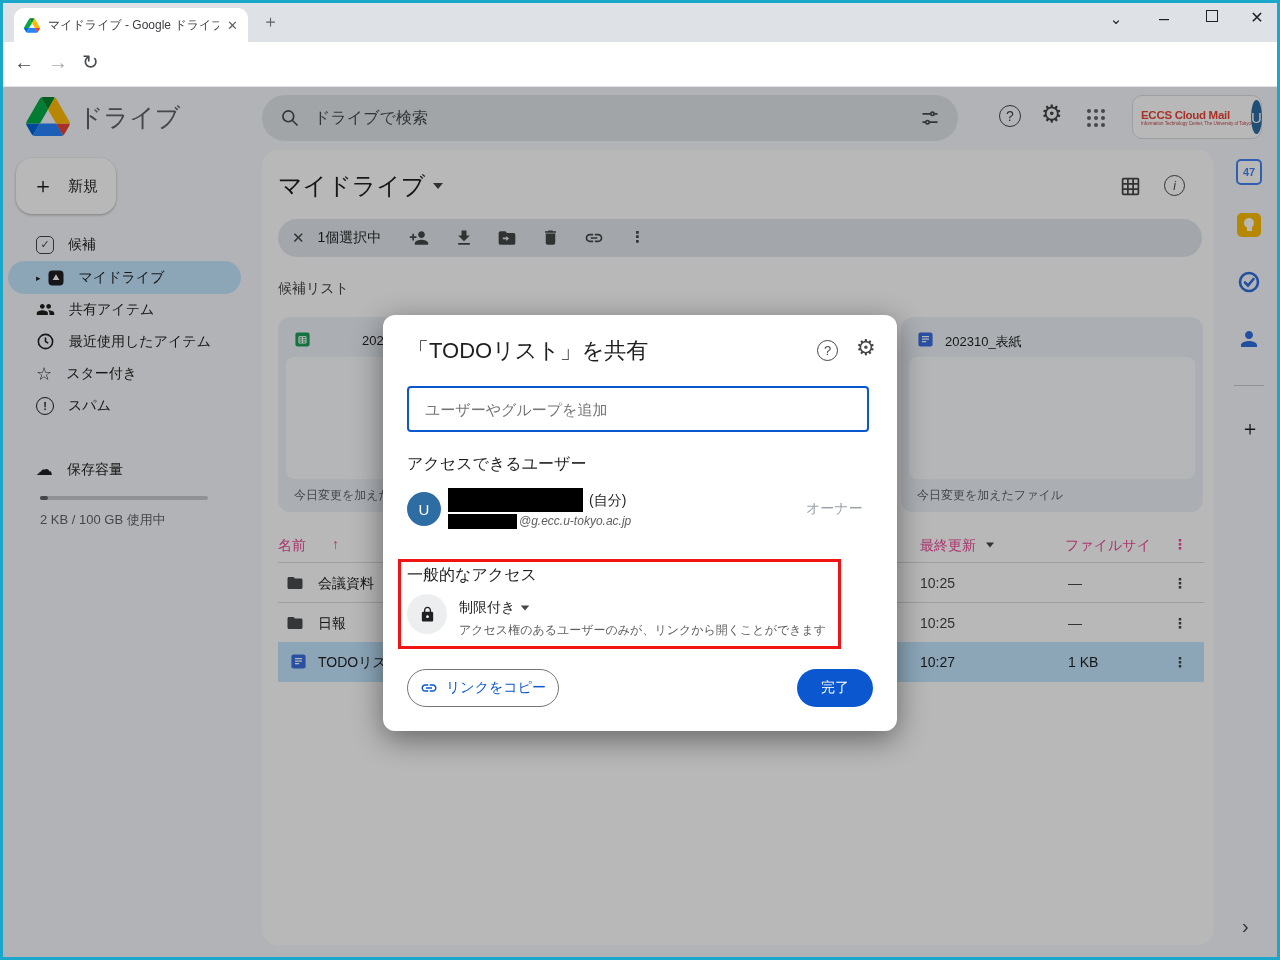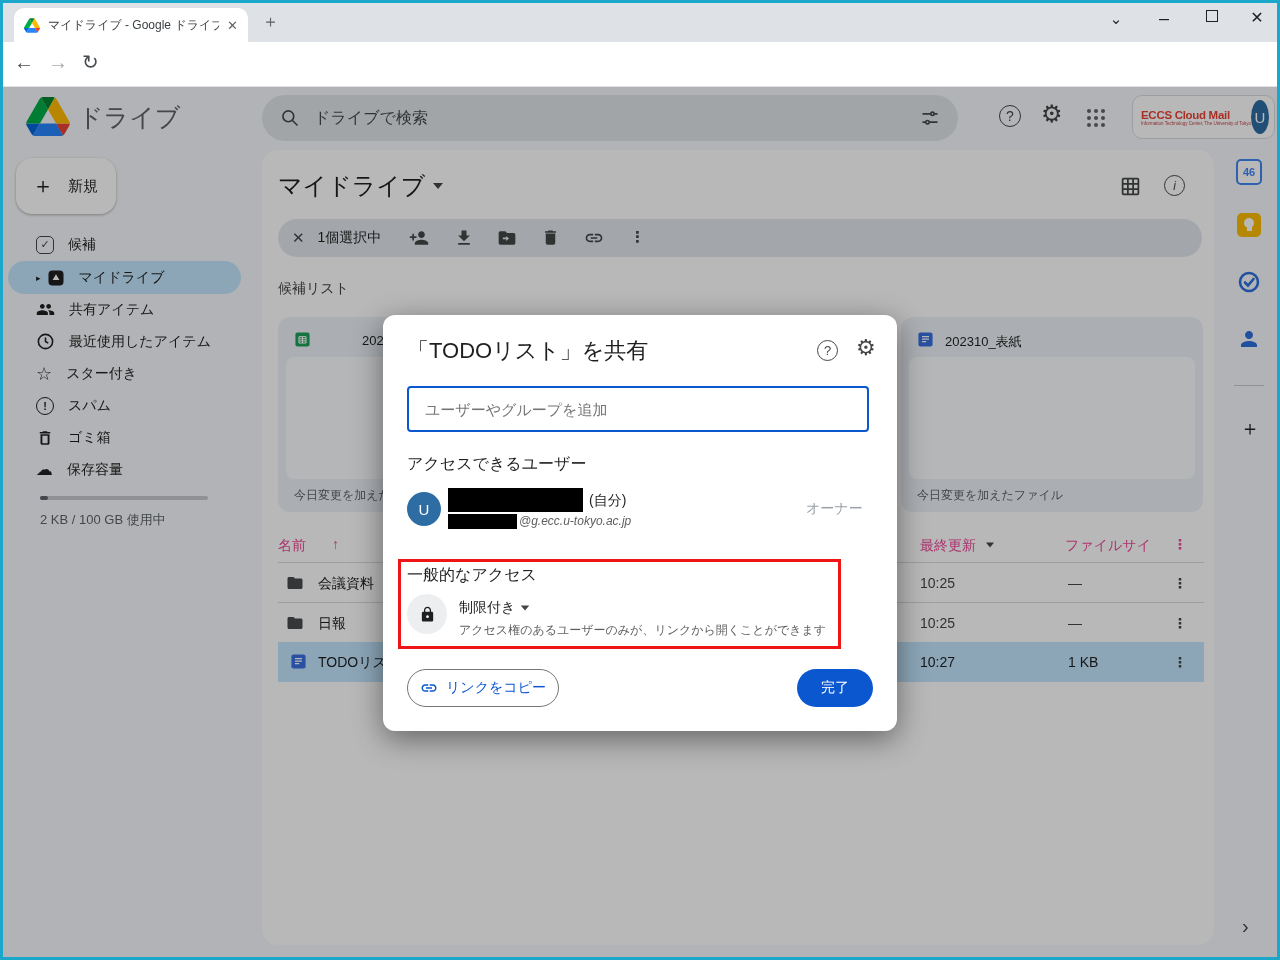--- a/index.html
+++ b/index.html
@@ -15,21 +15,21 @@
   .winctl{font-size:15px;color:#202124;text-align:center;width:24px;}
   .toolbar{left:0;top:42px;width:1280px;height:45px;background:#fff;border-bottom:1px solid #e1e3e6;}
   .urlbar{left:114px;top:50px;width:956px;height:29px;border-radius:15px;background:#f1f3f4;display:flex;align-items:center;padding:0 14px;gap:10px;}
   .url-text{font-size:14px;color:#202124;}
   .avatar{border-radius:50%;background:#2d6da3;color:#fff;display:flex;align-items:center;justify-content:center;}
   
   .app{left:0;top:87px;width:1280px;height:870px;background:#f7f9fc;}
   .appname{font-size:25px;color:#5f6368;}
   .search{left:262px;top:8px;width:696px;height:46px;border-radius:23px;background:#e0e5e9;display:flex;align-items:center;padding:0 18px;gap:14px;}
   .search-ph{font-size:16px;color:#46494c;}
-  .badge{left:1132px;top:8px;width:143px;height:44px;background:#fff;border:1px solid #dadce0;border-radius:10px;display:flex;align-items:center;padding:0 5px 0 8px;}
+  .badge{left:1132px;top:8px;width:130px;height:44px;background:#fff;border:1px solid #dadce0;border-radius:10px;display:flex;align-items:center;padding:0 5px 0 8px;}
   .badge-title{font-size:11.5px;font-weight:bold;white-space:nowrap;letter-spacing:-0.3px;}
   .badge-sub{font-size:4.5px;color:#c04545;white-space:nowrap;}
   .newbtn{left:16px;top:71px;width:100px;height:56px;background:#fff;border-radius:16px;box-shadow:0 1px 3px rgba(0,0,0,.3);display:flex;align-items:center;padding:0 16px;gap:14px;}
   .navitem{left:0;width:248px;height:33px;display:flex;align-items:center;gap:14px;padding-left:36px;font-size:14px;color:#1f1f1f;}
   .navitem.sel{left:8px;width:233px;border-radius:17px;background:#c2e7ff;padding-left:28px;}
   .panel{left:262px;top:63px;width:952px;height:795px;background:#fff;border-radius:16px;}
   .ptitle{font-size:24px;color:#1f1f1f;display:flex;align-items:center;gap:8px;}
   .selbar{left:16px;top:69px;width:924px;height:38px;background:#e2e8ee;border-radius:19px;display:flex;align-items:center;color:#444746;}
   .card{top:167px;width:302px;height:195px;background:#eef3f8;border-radius:12px;}
   .card-title{font-size:13px;color:#1f1f1f;white-space:nowrap;}
@@ -176,26 +176,20 @@
       <span>共有アイテム</span>
     </div>
     <div class="abs navitem" style="top:270px;">
       <span style="font-size:18px;line-height:18px;">☆</span>
       <span>スター付き</span>
     </div>
     <div class="abs navitem" style="top:302px;">
       <div class="circle-ico" style="width:18px;height:18px;font-size:11px;border-color:#1f1f1f;color:#1f1f1f;font-weight:bold;">!</div>
       <span>スパム</span>
     </div>
-    <div class="abs navitem" style="top:334px;">
-      <svg width="18" height="18" viewBox="0 0 24 24" fill="#1f1f1f">
-          <path d="M6 19c0 1.1.9 2 2 2h8c1.1 0 2-.9 2-2V7H6v12zM8.5 9h7v10h-7zM19 4h-3.5l-1-1h-5l-1 1H5v2h14V4z"></path>
-        </svg>
-      <span>ゴミ箱</span>
-    </div>
     <div class="abs navitem" style="top:366px;">
       <span style="font-size:17px;line-height:17px;">☁</span>
       <span>保存容量</span>
     </div>
 
     <div class="abs" style="left:40px;top:409px;width:168px;height:4px;border-radius:2px;background:#c6cacf;">
       <div style="width:8px;height:4px;border-radius:2px;background:#5f6368;"></div>
     </div>
     <span class="abs" style="left:40px;top:424px;font-size:13px;color:#5f6368;">2 KB / 100 GB 使用中</span>
 
@@ -283,21 +277,21 @@
             <rect x="2" y="2" width="20" height="20" rx="3" fill="#3a6fe0"></rect>
             <path d="M7 8h10M7 11.5h10M7 15h6" stroke="#fff" stroke-width="1.8" fill="none"></path>
           </svg>
         <span class="cell" style="left:40px;">TODOリスト</span>
         <span class="cell" style="left:642px;color:#1f1f1f;">10:27</span>
         <span class="cell" style="left:790px;color:#1f1f1f;">1 KB</span>
         <span class="cell" style="left:895px;font-weight:bold;color:#444746;">⋮</span>
       </div>
     </div>
 
-    <div class="abs" style="left:1236px;top:72px;width:26px;height:26px;border:2px solid #4285f4;border-radius:5px;background:#fff;display:flex;align-items:center;justify-content:center;font-size:11px;font-weight:bold;color:#4285f4;">46</div>
+    <div class="abs" style="left:1236px;top:72px;width:26px;height:26px;border:2px solid #4285f4;border-radius:5px;background:#fff;display:flex;align-items:center;justify-content:center;font-size:11px;font-weight:bold;color:#4285f4;">47</div>
     <div class="abs" style="left:1237px;top:126px;width:24px;height:24px;border-radius:5px;background:#fbbc04;">
         <div style="position:absolute;left:7px;top:5px;width:10px;height:10px;border-radius:50%;background:#fff;"></div>
         <div style="position:absolute;left:9.5px;top:14px;width:5px;height:4px;background:#fff;"></div>
       </div>
     <svg class="abs" style="left:1237px;top:183px;" width="24" height="24" viewBox="0 0 24 24">
         <circle cx="12" cy="12" r="9" fill="none" stroke="#2d6fdd" stroke-width="2.6"></circle>
         <path d="M8 12.5l3 3 5.5-6.5" fill="none" stroke="#2d6fdd" stroke-width="2.6" stroke-linecap="round"></path>
       </svg>
     <svg class="abs" style="left:1237px;top:240px;" width="24" height="24" viewBox="0 0 24 24" fill="#2d6fdd">
         <path d="M12 12c2.21 0 4-1.79 4-4s-1.79-4-4-4-4 1.79-4 4 1.79 4 4 4zm0 2c-2.67 0-8 1.34-8 4v2h16v-2c0-2.66-5.33-4-8-4z"></path>

